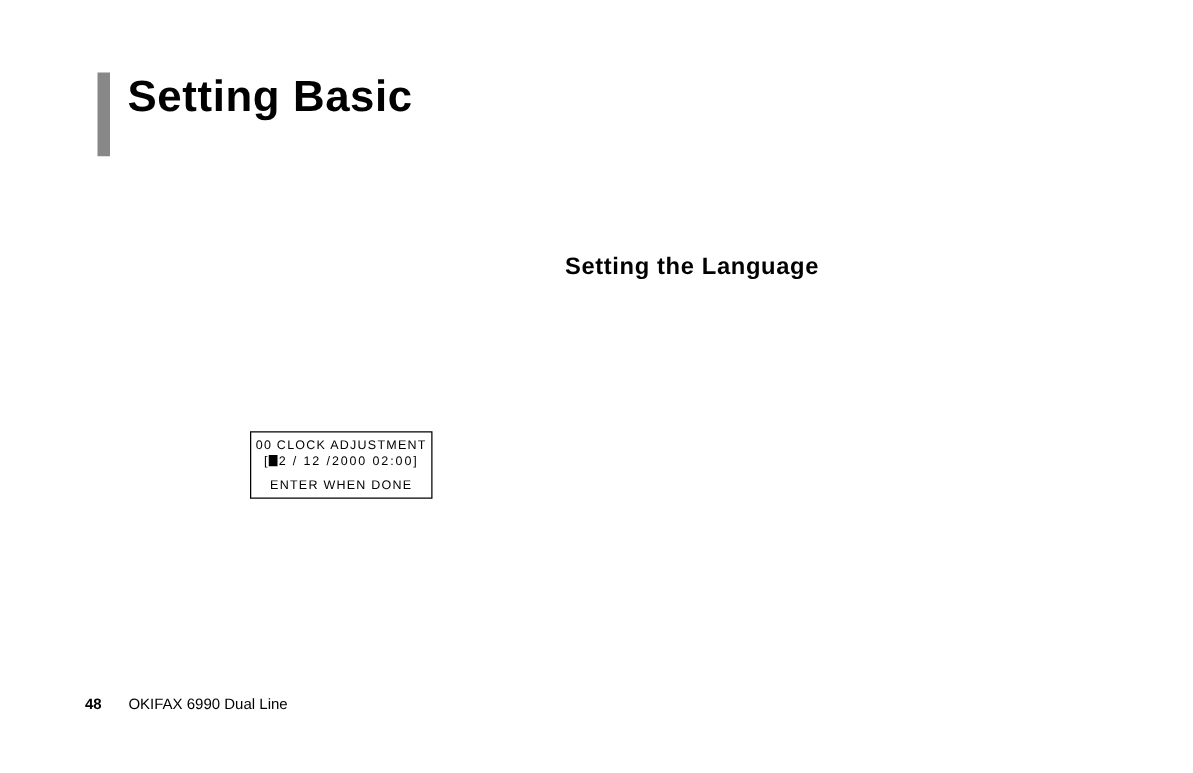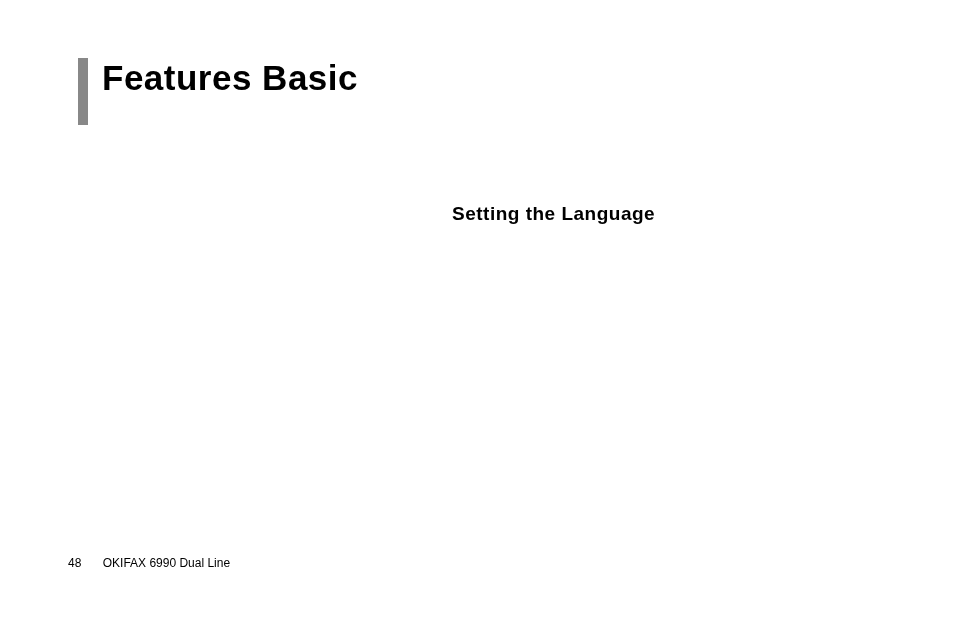--- a/index.html
+++ b/index.html
@@ -9,35 +9,42 @@
   .title-bar { width: 10px; height: 67px; background: #888888; margin-right: 14px; }
   .title-text { font-size: 35px; font-weight: 700; line-height: 1.12; letter-spacing: 0.5px; }
   .section-left { position: absolute; left: 68px; top: 203px; font-size: 19px; font-weight: 700; letter-spacing: 0.5px; }
   .section-right { position: absolute; left: 452px; top: 203px; font-size: 19px; font-weight: 700; letter-spacing: 0.5px; text-align: center; }
   .display-box { position: absolute; left: 200px; top: 345px; width: 146px; height: 54px; border: 1.5px solid #000; background: #fff; text-align: center; padding: 4px 2px 2px 2px; }
   .display-line { font-family: "Arial Narrow", Arial, sans-serif; font-size: 10px; letter-spacing: 1px; line-height: 1.3; }
   .display-line.value { letter-spacing: 1.5px; }
   .display-line.sep { margin-top: 6px; }
   .cursor-block { display: inline-block; width: 6.5px; height: 9px; background: #000; vertical-align: -1px; margin: 0 1px 0 0; }
   .footer { position: absolute; left: 68px; bottom: 48px; font-size: 12px; }
-  .footer .pageno { font-weight: 400; margin-right: 18px; text-align: center; }
+  .footer .pageno { font-weight: 700; margin-right: 18px; text-align: center; }
 </style>
 </head>
 <body>
 
 <div class="page">
 
   <div class="title-block">
     <div class="title-bar"></div>
     <div class="title-text">
-      <span>Features Basic</span><br>
+      <span>Setting Basic</span><br>
     </div>
   </div>
 
   <div class="section-right">Setting the Language</div>
 
+  <div class="display-box">
+    <div class="display-line">00  CLOCK  ADJUSTMENT</div>
+    <div class="display-line value">
+      <span>[</span><span class="cursor-block"></span><span>2 / 12 /2000  02:00]</span>
+    </div>
+    <div class="display-line sep">ENTER  WHEN  DONE</div>
+  </div>
 
   <div class="footer">
     <span class="pageno">48</span>
     <span>OKIFAX 6990 Dual Line</span>
   </div>
 
 </div>
 
 </body></html>

